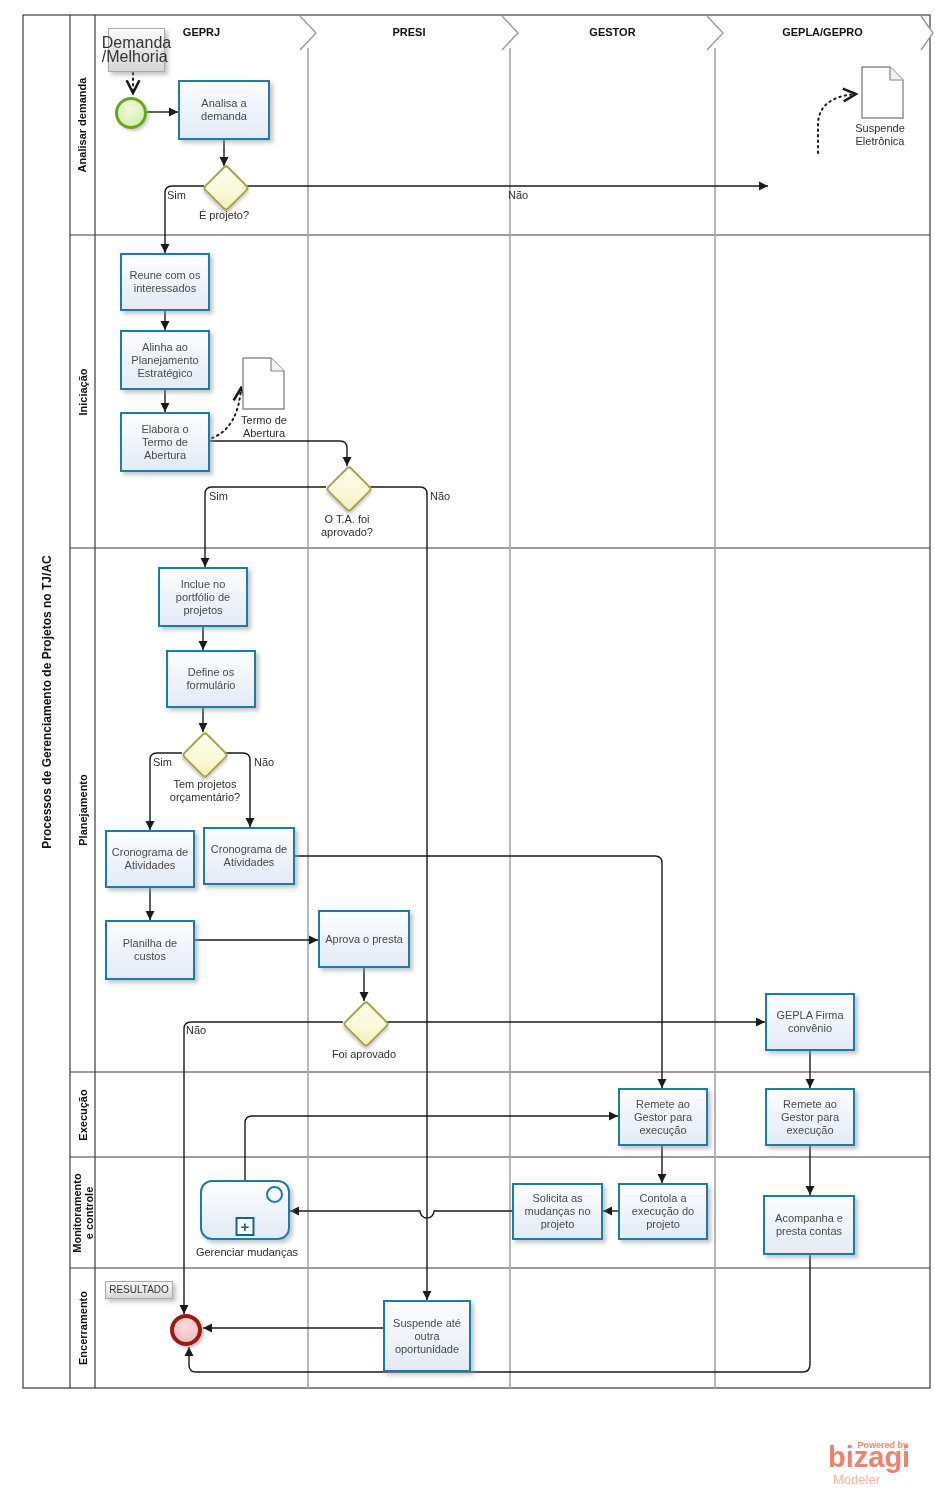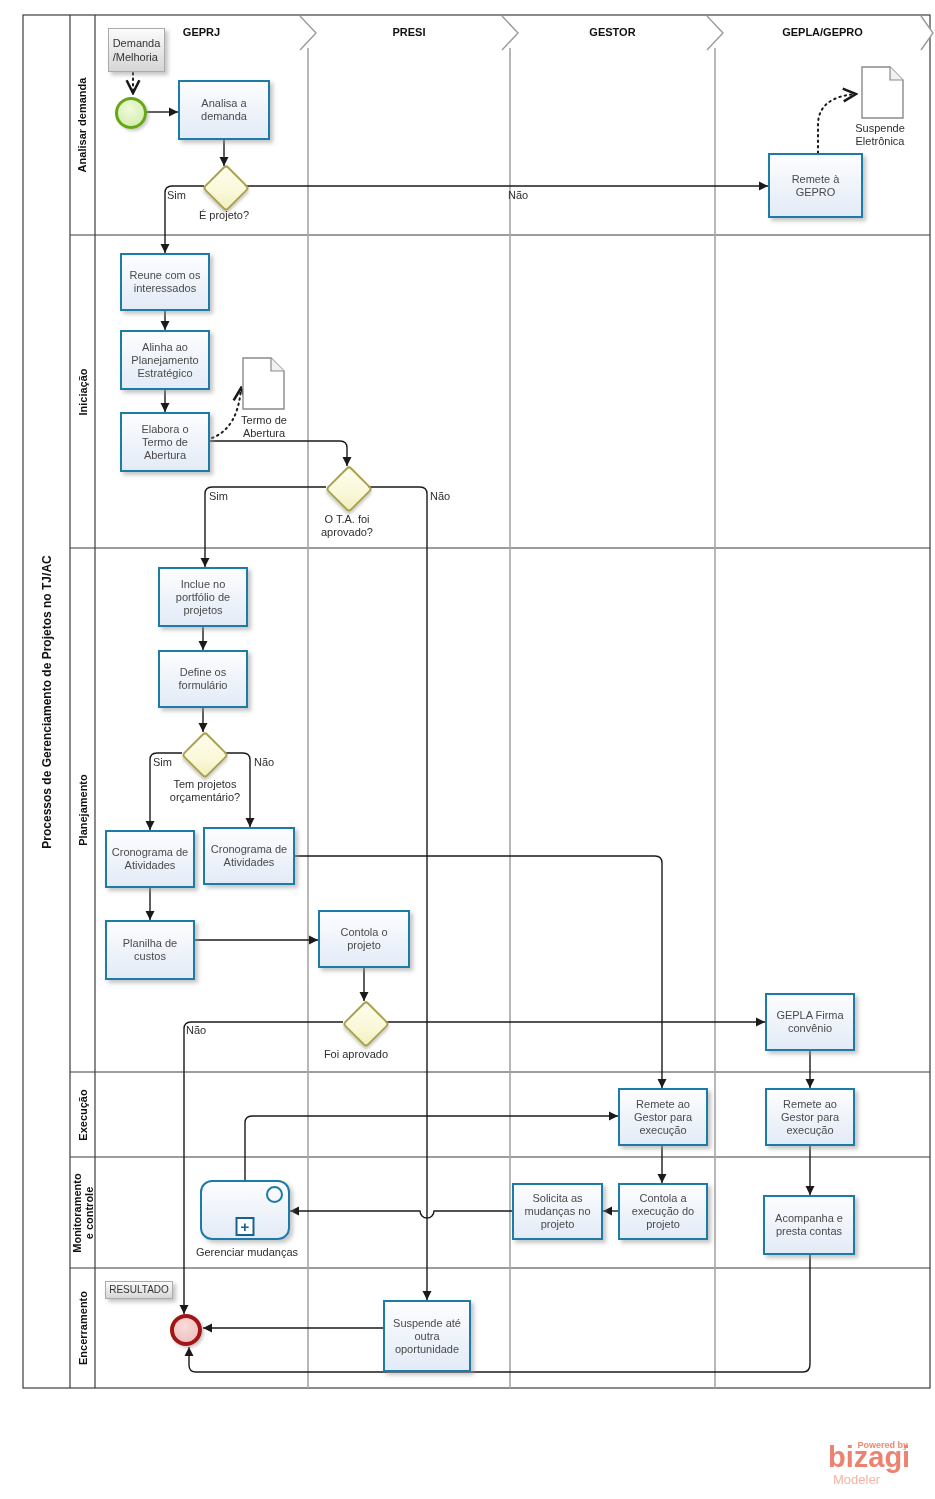--- a/index.html
+++ b/index.html
@@ -39,21 +39,21 @@
     position:absolute;width:24px;height:24px;border-radius:50%;
     border:4px solid #a31515;background:radial-gradient(circle at 45% 35%,#f8dcdc,#eeb8b8);
     box-shadow:2px 2px 3px rgba(150,150,150,.5);
   }
 
   
   .annotation{
     position:absolute;display:flex;align-items:center;justify-content:center;text-align:left;
     background:linear-gradient(to bottom,#fbfbfb,#d6d6d6);
     border:1px solid #ababab;box-shadow:3px 3px 4px rgba(140,140,140,.5);
-    font-size:11px;color:#333;line-height:14px;padding:1px 4px;box-sizing:border-box;
+    font-size:16px;color:#333;line-height:14px;padding:1px 4px;box-sizing:border-box;
   }
 
   .flow-label{position:absolute;font-size:11px;color:#2e2e2e;white-space:nowrap;}
   .node-label{position:absolute;font-size:11px;color:#2e2e2e;text-align:center;line-height:13px;}
 
   .milestone-label{position:absolute;top:26px;height:15px;text-align:center;
     font-size:11px;font-weight:bold;color:#111;}
 
   .lane-label-box{position:absolute;left:70px;width:25px;display:flex;align-items:center;justify-content:center;overflow:hidden;}
   .lane-label-box .rot{transform:rotate(-90deg);white-space:nowrap;font-size:11px;font-weight:bold;color:#111;}
@@ -179,30 +179,29 @@
   <div class="milestone-label" style="left:510px;width:205px;">GESTOR</div>
   <div class="milestone-label" style="left:715px;width:215px;">GEPLA/GEPRO</div>
 
   <div class="annotation" style="left:108px;top:28px;width:57px;height:44px;">Demanda /Melhoria</div>
   <div class="annotation" style="left:105px;top:1281px;width:68px;height:18px;font-size:10px;">RESULTADO</div>
 
   <div class="start-event" style="left:115px;top:97px;"></div>
   <div class="end-event" style="left:170px;top:1314px;"></div>
 
   <div class="task" style="left:178px;top:80px;width:92px;height:60px;">Analisa a demanda</div>
-  <div class="task" style="left:768px;top:153px;width:95px;height:65px;">Remete à GEPRO</div>
   <div class="task" style="left:120px;top:253px;width:90px;height:58px;">Reune com os interessados</div>
   <div class="task" style="left:120px;top:330px;width:90px;height:60px;">Alinha ao Planejamento Estratégico</div>
   <div class="task" style="left:120px;top:412px;width:90px;height:60px;">Elabora o Termo de Abertura</div>
   <div class="task" style="left:158px;top:567px;width:90px;height:60px;">Inclue no portfólio de projetos</div>
-  <div class="task" style="left:158px;top:650px;width:90px;height:58px;">Define os formulário</div>
+  <div class="task" style="left:166px;top:650px;width:90px;height:58px;">Define os formulário</div>
   <div class="task" style="left:105px;top:830px;width:90px;height:58px;">Cronograma de Atividades</div>
   <div class="task" style="left:203px;top:827px;width:92px;height:58px;">Cronograma de Atividades</div>
   <div class="task" style="left:105px;top:920px;width:90px;height:60px;">Planilha de custos</div>
-  <div class="task" style="left:318px;top:910px;width:92px;height:58px;">Contola o projeto</div>
+  <div class="task" style="left:318px;top:910px;width:92px;height:58px;">Aprova o presta</div>
   <div class="task" style="left:765px;top:993px;width:90px;height:58px;">GEPLA Firma convênio</div>
   <div class="task" style="left:618px;top:1088px;width:90px;height:58px;">Remete ao Gestor para execução</div>
   <div class="task" style="left:765px;top:1088px;width:90px;height:58px;">Remete ao Gestor para execução</div>
   <div class="task" style="left:618px;top:1183px;width:90px;height:57px;">Contola a execução do projeto</div>
   <div class="task" style="left:512px;top:1183px;width:91px;height:57px;">Solicita as mudanças no projeto</div>
   <div class="task" style="left:763px;top:1195px;width:92px;height:60px;">Acompanha e presta contas</div>
   <div class="task" style="left:383px;top:1300px;width:88px;height:72px;">Suspende até outra oportunidade</div>
 
   <div class="task subprocess" style="left:200px;top:1180px;width:90px;height:60px;">
     <span class="sub-circle"></span>
@@ -211,21 +210,21 @@
   <div class="node-label" style="left:192px;top:1246px;width:110px;white-space:nowrap;">Gerenciar mudanças</div>
 
   <div class="gateway" style="left:209px;top:171px;"></div>
   <div class="gateway" style="left:332px;top:472px;"></div>
   <div class="gateway" style="left:188px;top:738px;"></div>
   <div class="gateway" style="left:349px;top:1007px;"></div>
 
   <div class="node-label" style="left:184px;top:209px;width:80px;">É projeto?</div>
   <div class="node-label" style="left:307px;top:513px;width:80px;">O T.A. foi aprovado?</div>
   <div class="node-label" style="left:153px;top:778px;width:104px;">Tem projetos orçamentário?</div>
-  <div class="node-label" style="left:311px;top:1048px;width:90px;">Foi aprovado</div>
+  <div class="node-label" style="left:319px;top:1048px;width:90px;">Foi aprovado</div>
 
   <div class="node-label" style="left:224px;top:414px;width:80px;">Termo de Abertura</div>
   <div class="node-label" style="left:840px;top:122px;width:80px;">Suspende Eletrônica</div>
 
   <div class="flow-label" style="left:167px;top:189px;">Sim</div>
   <div class="flow-label" style="left:508px;top:189px;">Não</div>
   <div class="flow-label" style="left:209px;top:490px;">Sim</div>
   <div class="flow-label" style="left:430px;top:490px;">Não</div>
   <div class="flow-label" style="left:153px;top:756px;">Sim</div>
   <div class="flow-label" style="left:254px;top:756px;">Não</div>

